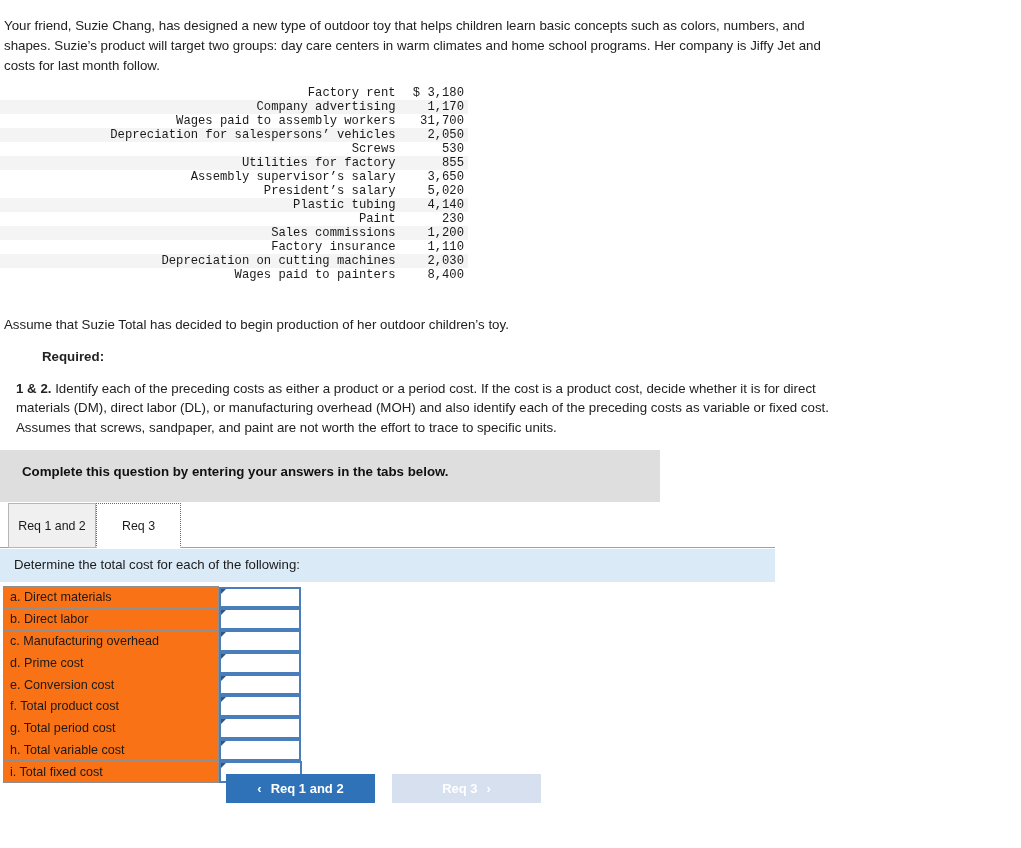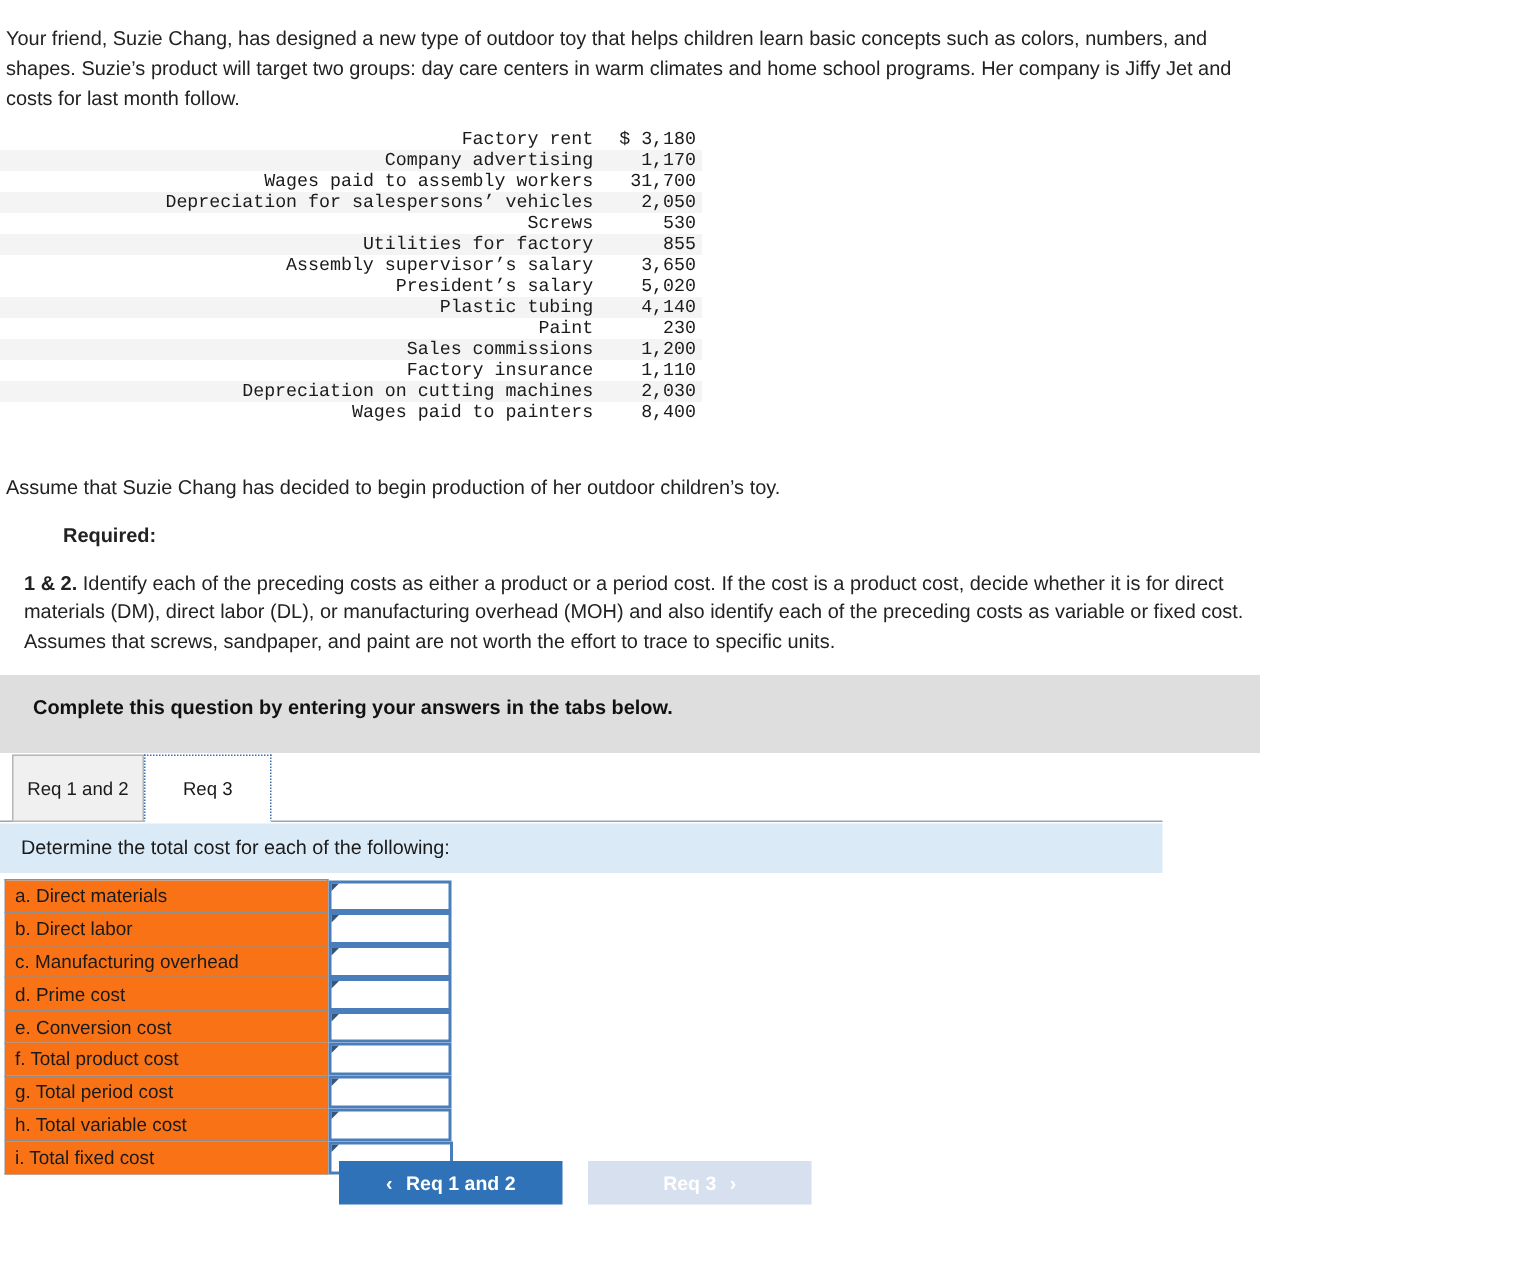--- a/index.html
+++ b/index.html
@@ -70,21 +70,21 @@
   }
   .required-block .hdr { font-weight: bold; display: block; margin-left: 38px; }
   .required-block .num { font-weight: bold; }
   .required-block p { margin: 12px; }
 
   
   .gray-banner {
     position: absolute;
     left: 0px;
     top: 450px;
-    width: 840px;
+    width: 660px;
     height: 52px;
     background: #dedede;
     box-sizing: border-box;
   }
   .gray-banner span {
     position: absolute;
     left: 22px;
     top: 14px;
     font-size: 13.3px;
     font-weight: bold;
@@ -283,21 +283,21 @@
         <td class="label">Depreciation on cutting machines</td>
         <td class="amount">2,030</td>
       </tr>
       <tr class="odd">
         <td class="label">Wages paid to painters</td>
         <td class="amount">8,400</td>
       </tr>
     </tbody>
 </table>
 
-<div class="assume">Assume that Suzie Chang has decided to begin production of her outdoor children’s toy.</div>
+<div class="assume">Assume that Suzie Total has decided to begin production of her outdoor children’s toy.</div>
 
 <div class="required-block">
   <span class="hdr">Required:</span>
   <p><span class="num">1 &amp; 2.</span><span> Identify each of the preceding costs as either a product or a period cost. If the cost is a product cost, decide whether it is for direct materials (DM), direct labor (DL), or manufacturing overhead (MOH) and also identify each of the preceding costs as variable or fixed cost. Assumes that screws, sandpaper, and paint are not worth the effort to trace to specific units.</span></p>
   <p><span class="num">3.</span><span> Determine the total cost for each of the following:</span></p>
 </div>
 
 <div class="gray-banner">
   <span>Complete this question by entering your answers in the tabs below.</span>
 </div>

